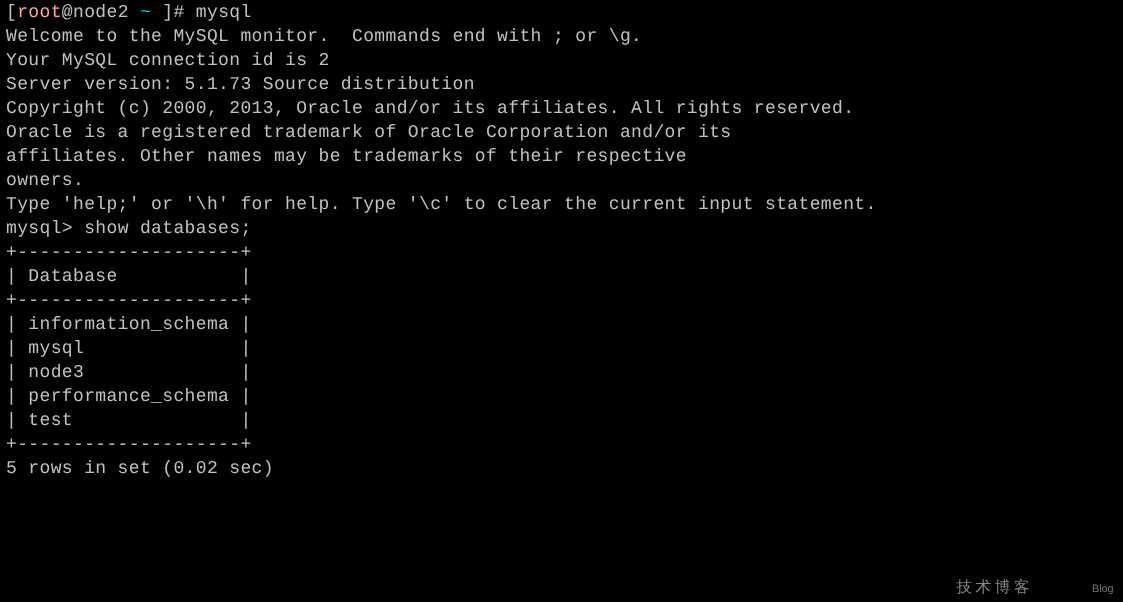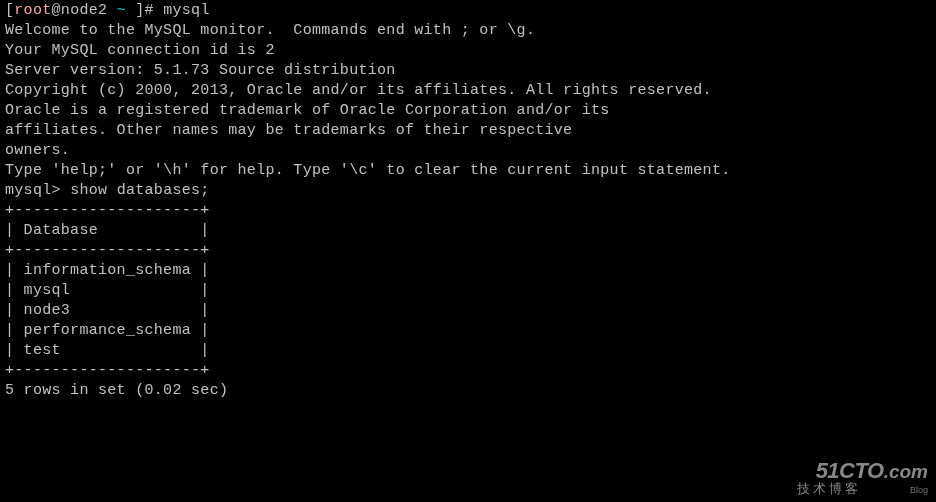--- a/index.html
+++ b/index.html
@@ -39,15 +39,14 @@
   .watermark .brand .right{ font-size: 19px; font-weight: bold; font-style: italic; color:#888; }
   .watermark .sub { font-size: 13px; letter-spacing: 3px; color:#888; }
   .watermark .tiny{ font-size: 9px; text-align: right; color:#777; margin-top:-2px;}
 </style>
 </head>
 <body>
 
 <div class="terminal"><span class="line"><span class="white">[</span><span class="red">root</span><span class="white">@</span><span class="white">node2</span><span class="white"> </span><span class="cyan">~</span><span class="white"> </span><span class="white">]#</span><span class="white"> </span><span class="white">mysql</span></span><span class="line">Welcome to the MySQL monitor.  Commands end with ; or \g.</span><span class="line">Your MySQL connection id is 2</span><span class="line">Server version: 5.1.73 Source distribution</span><span class="line"></span><span class="line">Copyright (c) 2000, 2013, Oracle and/or its affiliates. All rights reserved.</span><span class="line"></span><span class="line">Oracle is a registered trademark of Oracle Corporation and/or its</span><span class="line">affiliates. Other names may be trademarks of their respective</span><span class="line">owners.</span><span class="line"></span><span class="line">Type 'help;' or '\h' for help. Type '\c' to clear the current input statement.</span><span class="line"></span><span class="line"><span class="white">mysql&gt;</span><span class="white"> </span><span class="white">show databases;</span></span><span class="line">+--------------------+</span><span class="line">| Database           |</span><span class="line">+--------------------+</span><span class="line">| information_schema |</span><span class="line">| mysql              |</span><span class="line">| node3              |</span><span class="line">| performance_schema |</span><span class="line">| test               |</span><span class="line">+--------------------+</span><span class="line">5 rows in set (0.02 sec)</span></div>
 
 <div class="watermark">
-  <div class="brand"><span class="left">51CTO</span><span class="right">.com</span></div>
   <div class="sub"><span>技术博客</span><span class="tiny" style="letter-spacing:0;margin-left:4px;padding-left:45px;">Blog</span></div>
 </div>
 
 </body></html>

